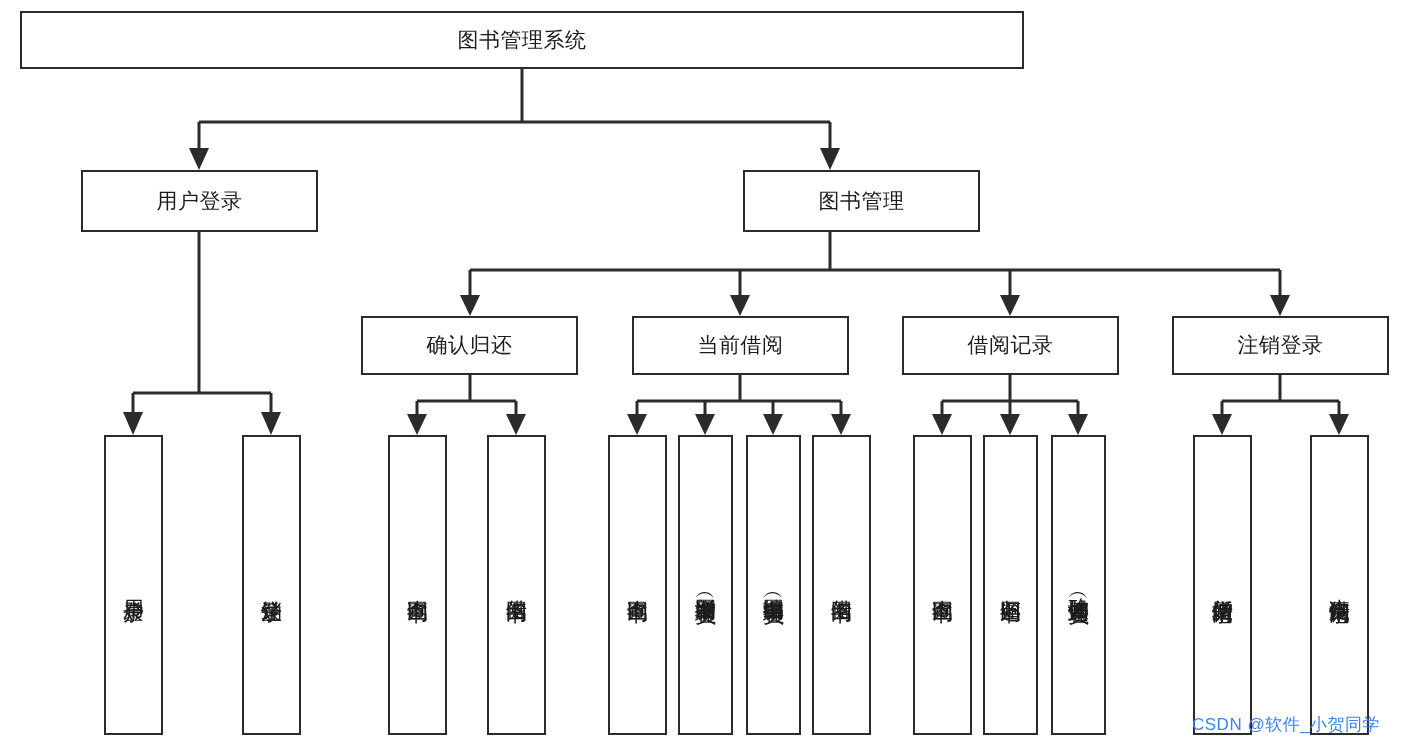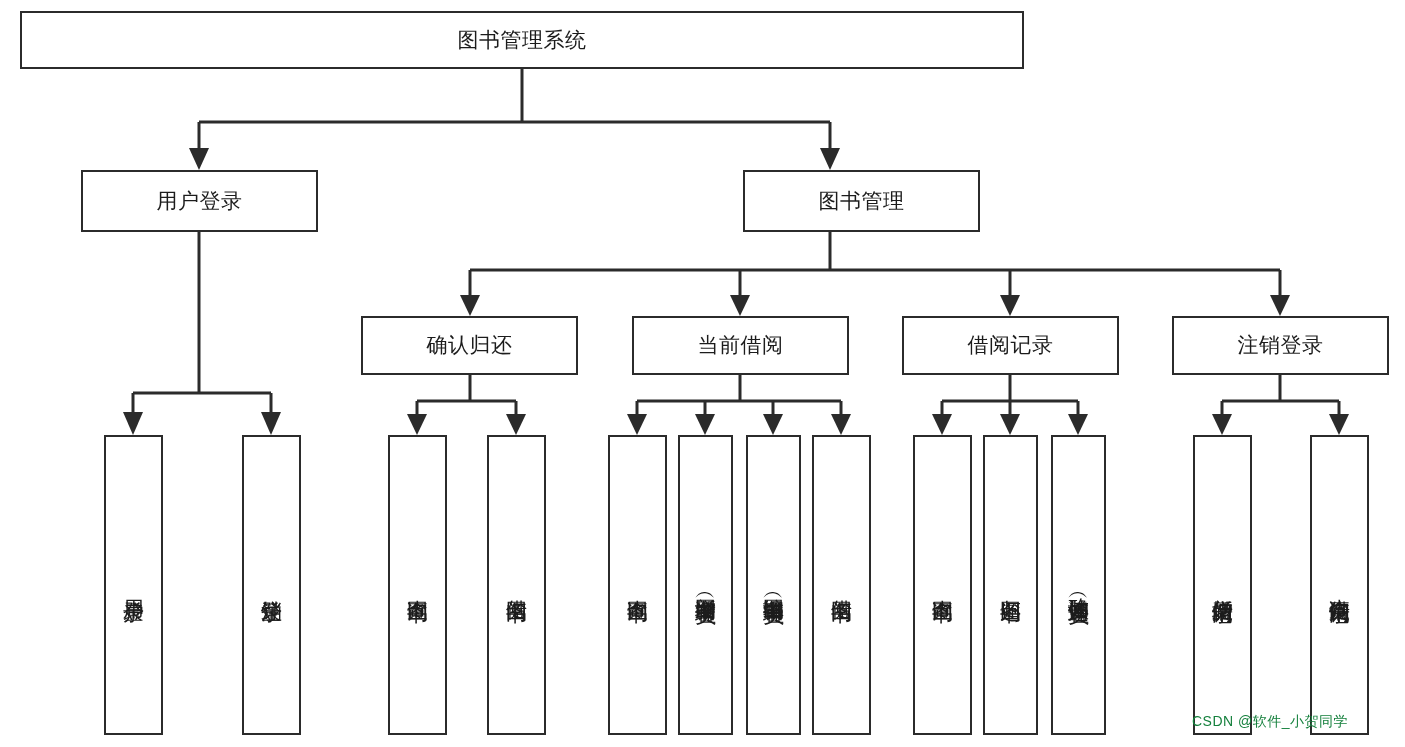--- a/index.html
+++ b/index.html
@@ -60,22 +60,22 @@
     text-orientation: upright;
     font-size: 21px;
     letter-spacing: 1px;
     line-height: 1.05;
     max-height: 290px;
   }
   .watermark {
     position: absolute;
     left: 1192px;
     top: 713px;
-    font-size: 14px;
-    color: #15803d;
+    font-size: 17px;
+    color: #3b82f6;
     white-space: nowrap;
     letter-spacing: 0.5px;
   }
 </style>
 </head>
 <body>
 
 <div id="canvas">
 
   <svg id="wires" viewBox="0 0 1405 747" width="1405" height="747">

